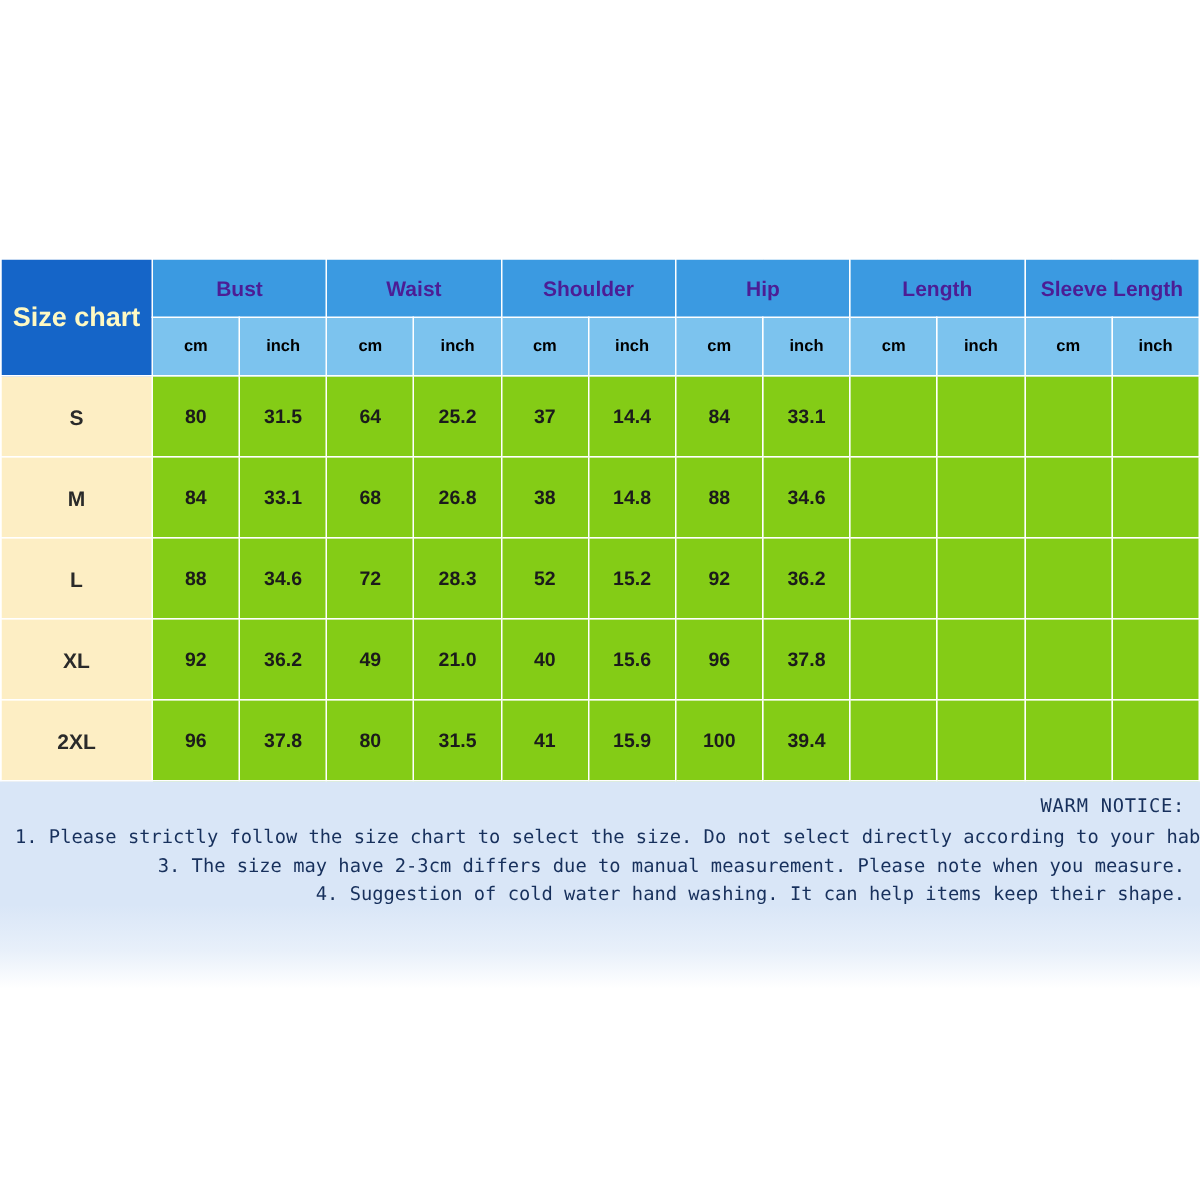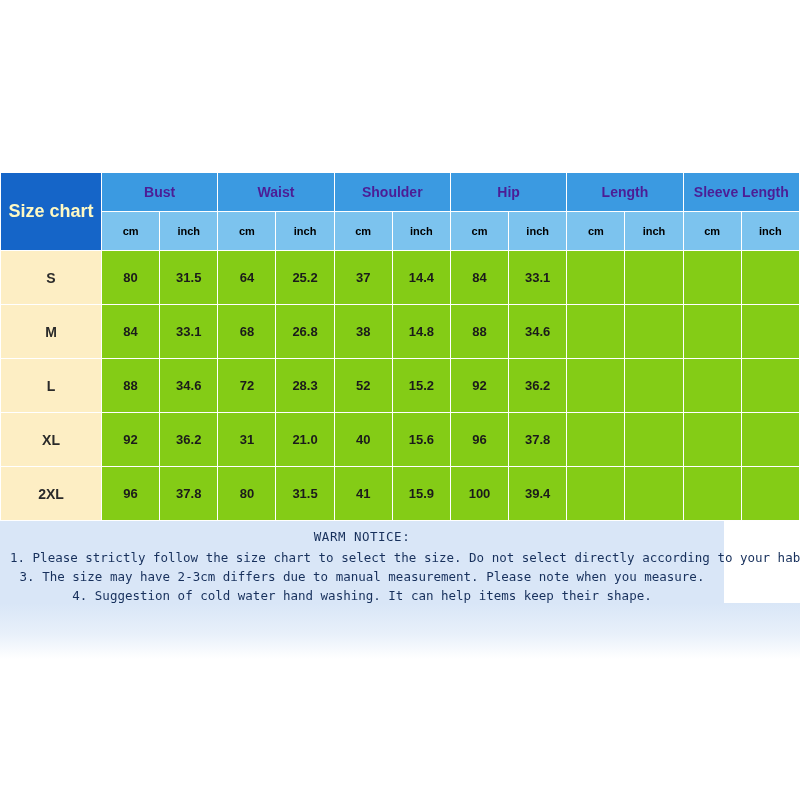--- a/index.html
+++ b/index.html
@@ -65,24 +65,24 @@
   }
   .val.empty {
     color: transparent;
   }
   .notice {
     background: #d9e6f7;
     color: #17305c;
     font-family: "DejaVu Sans Mono", monospace;
     font-size: 12.5px;
     line-height: 19px;
-    text-align: center;
+    text-align: right;
     padding: 6px 10px 10px 10px;
     box-sizing: border-box;
-    width: 724px;
+    width: 800px;
   }
   .notice-title {
     font-size: 12.5px;
     letter-spacing: 0.5px;
     margin-bottom: 2px;
   }
   .notice-line {
     white-space: nowrap;
   }
   .grad-fade {
@@ -171,21 +171,21 @@
       <td class="val empty"></td>
       <td class="val empty"></td>
       <td class="val empty"></td>
       <td class="val empty"></td>
     </tr>
 
     <tr>
       <td class="size-label">XL</td>
       <td class="val">92</td>
       <td class="val">36.2</td>
-      <td class="val">31</td>
+      <td class="val">49</td>
       <td class="val">21.0</td>
       <td class="val">40</td>
       <td class="val">15.6</td>
       <td class="val">96</td>
       <td class="val">37.8</td>
       <td class="val empty"></td>
       <td class="val empty"></td>
       <td class="val empty"></td>
       <td class="val empty"></td>
     </tr>

